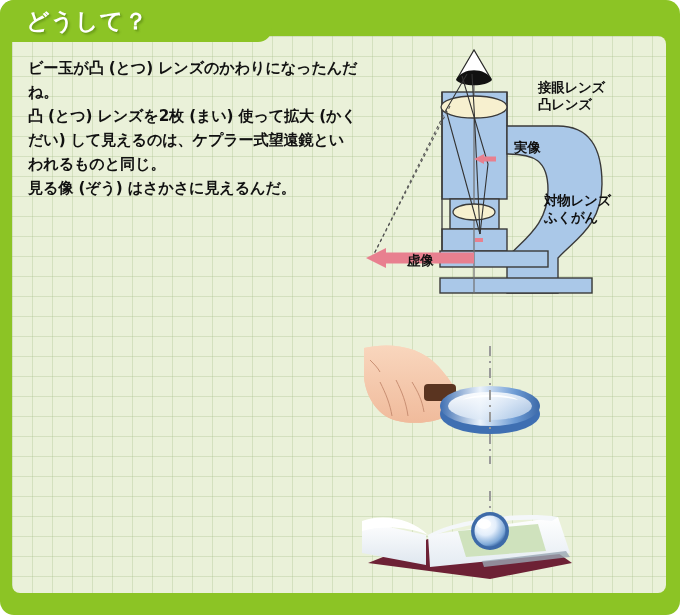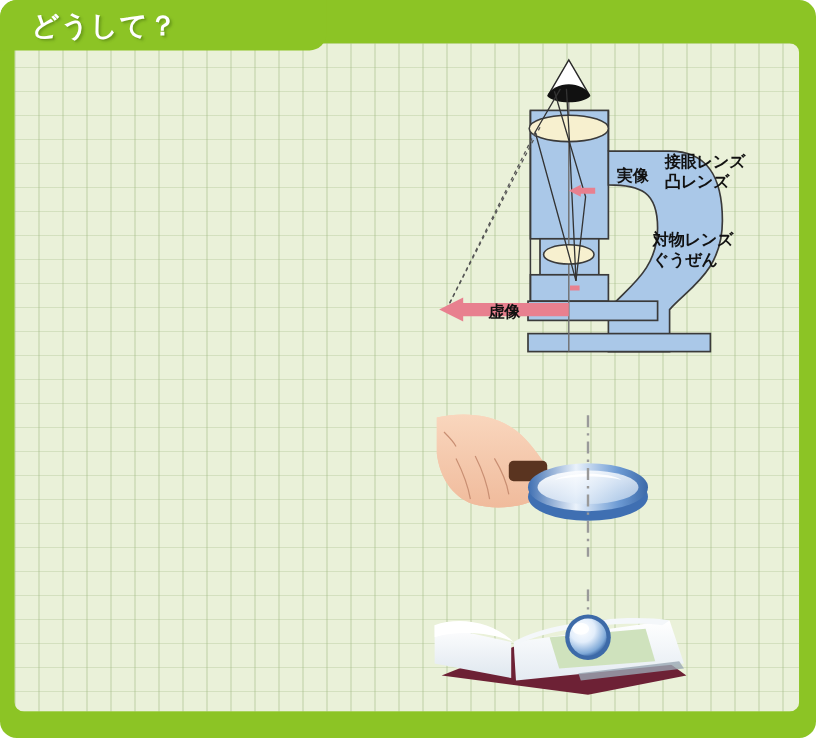--- a/index.html
+++ b/index.html
@@ -48,37 +48,40 @@
     letter-spacing:-0.2px;
   }
   .para{margin:0 0 18px 0;white-space:pre-line;}
   .para:last-child{margin-bottom:0;}
   
   #illus{position:absolute;left:350px;top:0;right:0;bottom:0;}
   .lbl{
     position:absolute;font-size:13.5px;font-weight:bold;color:#111;
     line-height:1.25;white-space:pre-line;letter-spacing:-0.3px;
   }
-  #lbl-eyepiece{left:192px;top:43px;margin-top:48px;}
+  #lbl-eyepiece{left:176px;top:43px;}
   #lbl-real{left:152px;top:103px;text-align:right;}
   #lbl-objective{left:182px;top:156px;}
   #lbl-virtual{left:45px;top:218px;font-family:Liberation Mono, monospace;}
 </style>
 </head>
 <body>
 
 <div id="app">
 
   <div id="tab">
     <div id="tab-label">どうして？</div>
   </div>
 
   <div id="panel">
 
     <div id="text-col">
+      <p class="para">ビー玉が凸 (とつ) レンズのかわりになったんだね。
+凸 (とつ) レンズを2枚 (まい) 使って拡大 (かくだい) して見えるのは、ケプラー式望遠鏡といわれるものと同じ。
+見る像 (ぞう) はさかさに見えるんだ。</p>
     </div>
 
     <div id="illus">
 
       <svg width="320" height="260" viewBox="0 0 320 260" style="position:absolute;left:0;top:8px;">
 
         <g stroke="#3a3a3a" stroke-width="1.4" fill="#aac8e8">
           <path d="M80,48 L145,48 L145,122 L163,122 L163,155
                    C163,120 196,108 196,80 L196,48 L237,48 L237,90
                    C237,140 196,152 196,178 L196,230 L230,230 L230,249
@@ -133,21 +136,21 @@
         <g>
           <line x1="18" y1="214" x2="112" y2="214" stroke="#e8808f" stroke-width="11"></line>
           <path d="M4,214 L24,204 L24,224 Z" fill="#e8808f"></path>
         </g>
       </svg>
 
       <div class="lbl" id="lbl-eyepiece">接眼レンズ
 凸レンズ</div>
       <div class="lbl" id="lbl-real">実像</div>
       <div class="lbl" id="lbl-objective">対物レンズ
-ぐうぜん</div>
+ふくがん</div>
       <div class="lbl" id="lbl-virtual">虚像</div>
 
       <svg width="320" height="130" viewBox="0 0 320 130" style="position:absolute;left:0;top:300px;">
         <defs>
           <linearGradient id="skin" x1="0" y1="0" x2="0" y2="1">
             <stop offset="0%" stop-color="#f9d6bd"></stop>
             <stop offset="100%" stop-color="#f0bb9c"></stop>
           </linearGradient>
           <linearGradient id="rim" x1="0" y1="0" x2="1" y2="0">
             <stop offset="0%" stop-color="#3f6fb2"></stop>

